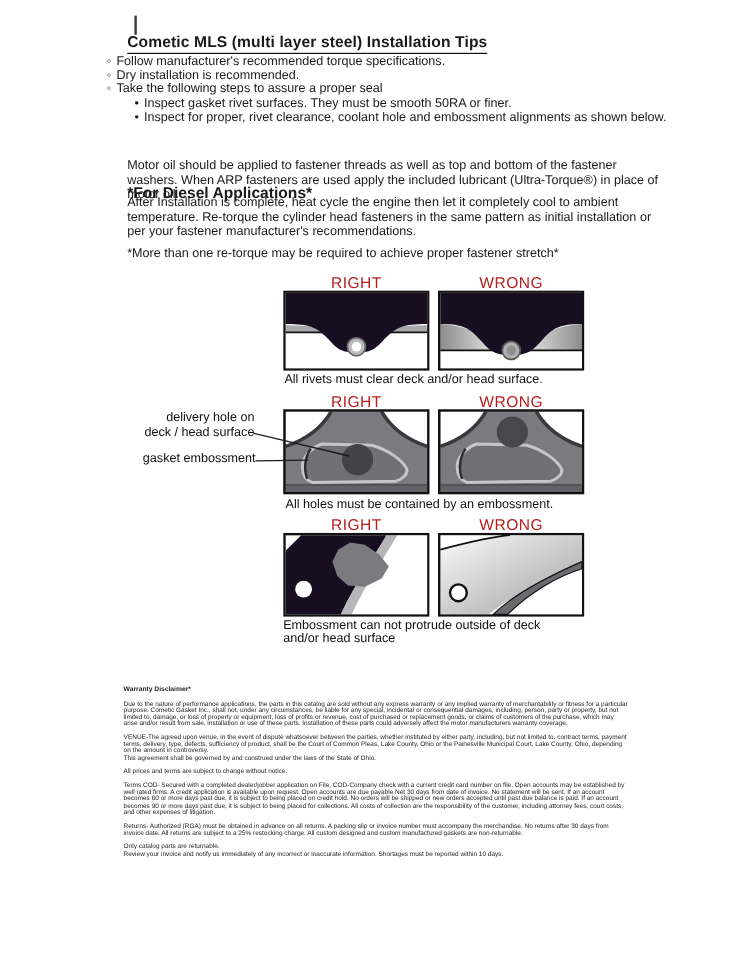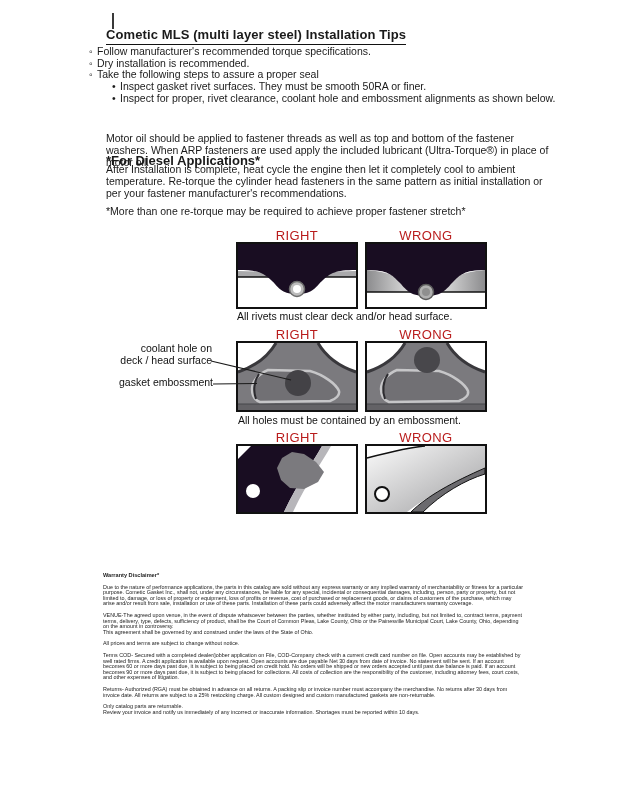--- a/index.html
+++ b/index.html
@@ -95,21 +95,21 @@
     <circle cx="61" cy="50" r="4" fill="#8f8f8f"></circle>
     <rect x="1" y="1" width="120" height="65" fill="none" stroke="#111" stroke-width="2"></rect>
   </svg>
 
   <div class="caption" style="left:237px;top:311px;">All rivets must clear deck and/or head surface.</div>
 
   <div class="dlabel" style="left:236px;top:327px;">RIGHT</div>
   <div class="dlabel" style="left:365px;top:327px;">WRONG</div>
 
   <div class="side-label lbl-coolant">
-    <div>coolant hole on</div>
+    <div>delivery hole on</div>
     <div>deck / head surface</div>
   </div>
   <div class="side-label lbl-emboss">gasket embossment</div>
 
   <svg class="leader-svg" width="92" height="35" viewBox="0 0 92 35">
     <line x1="1" y1="6" x2="81" y2="25" stroke="#1a1a1a" stroke-width="1.1"></line>
     <line x1="3" y1="29" x2="47" y2="28.5" stroke="#1a1a1a" stroke-width="1.1"></line>
   </svg>
 
   <svg class="dbox" style="left:236px;top:341px;" width="122" height="71" viewBox="0 0 122 71">
@@ -164,20 +164,24 @@
     </defs>
     <rect x="0" y="0" width="122" height="70" fill="#ffffff"></rect>
     <path d="M2,14 C25,8 45,3 60,2 L120,2 L120,24 C90,38 60,54 42,68 L2,68 Z" fill="url(#g3)"></path>
     <polygon points="120,30 120,68 48,68" fill="#ffffff"></polygon>
     <path d="M120,24 C88,38 62,52 46,68 L58,68 C76,50 100,36 120,30 Z" fill="#6b6a6e" stroke="#111" stroke-width="1"></path>
     <path d="M2,14 C25,8 45,3 60,2" stroke="#111" stroke-width="1.5" fill="none"></path>
     <circle cx="17" cy="50" r="7" fill="#ffffff" stroke="#111" stroke-width="2"></circle>
     <rect x="1" y="1" width="120" height="68" fill="none" stroke="#111" stroke-width="2"></rect>
   </svg>
 
+  <div class="caption" style="left:236px;top:516px;">
+    <div>Embossment can not protrude outside of deck</div>
+    <div>and/or head surface</div>
+  </div>
 
   <div class="legal">
     <h4>Warranty Disclaimer*</h4>
     <p>Due to the nature of performance applications, the parts in this catalog are sold without any express warranty or any implied warranty of merchantability or fitness for a particular purpose.  Cometic Gasket Inc., shall not, under any circumstances, be liable for any special, incidental or consequential damages, including, person, party or property, but not limited to, damage, or loss of property or equipment, loss of profits or revenue, cost of purchased or replacement goods, or claims of customers of the purchase, which may arise and/or result from sale, installation or use of these parts.  Installation of these parts could adversely affect the motor manufacturers warranty coverage.</p>
     <p class="tight">VENUE-The agreed upon venue, in the event of dispute whatsoever between the parties, whether instituted by either party, including, but not limited to, contract terms, payment terms, delivery, type, defects, sufficiency of product, shall be the Court of Common Pleas, Lake County, Ohio or the Painesville Municipal Court, Lake County, Ohio, depending on the amount in controversy.</p>
     <p>This agreement shall be governed by and construed under the laws of the State of Ohio.</p>
     <p>All prices and terms are subject to change without notice.</p>
     <p>Terms COD- Secured with a completed dealer/jobber application on File, COD-Company check with a current credit card number on file.  Open accounts may be established by well rated firms.  A credit application is available upon request.  Open accounts are due payable Net 30 days from date of invoice.  No statement will be sent.  If an account becomes 60 or more days past due, it is subject to being placed on credit hold.  No orders will be shipped or new orders accepted until past due balance is paid.  If an account becomes 90 or more days past due, it is subject to being placed for collections.  All costs of collection are the responsibility of the customer, including attorney fees, court costs, and other expenses of litigation.</p>
     <p>Returns- Authorized (RGA) must be obtained in advance on all returns.  A packing slip or invoice number must accompany the merchandise.  No returns after 30 days from invoice date.  All returns are subject to a 25% restocking charge.  All custom designed and custom manufactured gaskets are non-returnable.</p>
     <p class="tight">Only catalog parts are returnable.</p>

